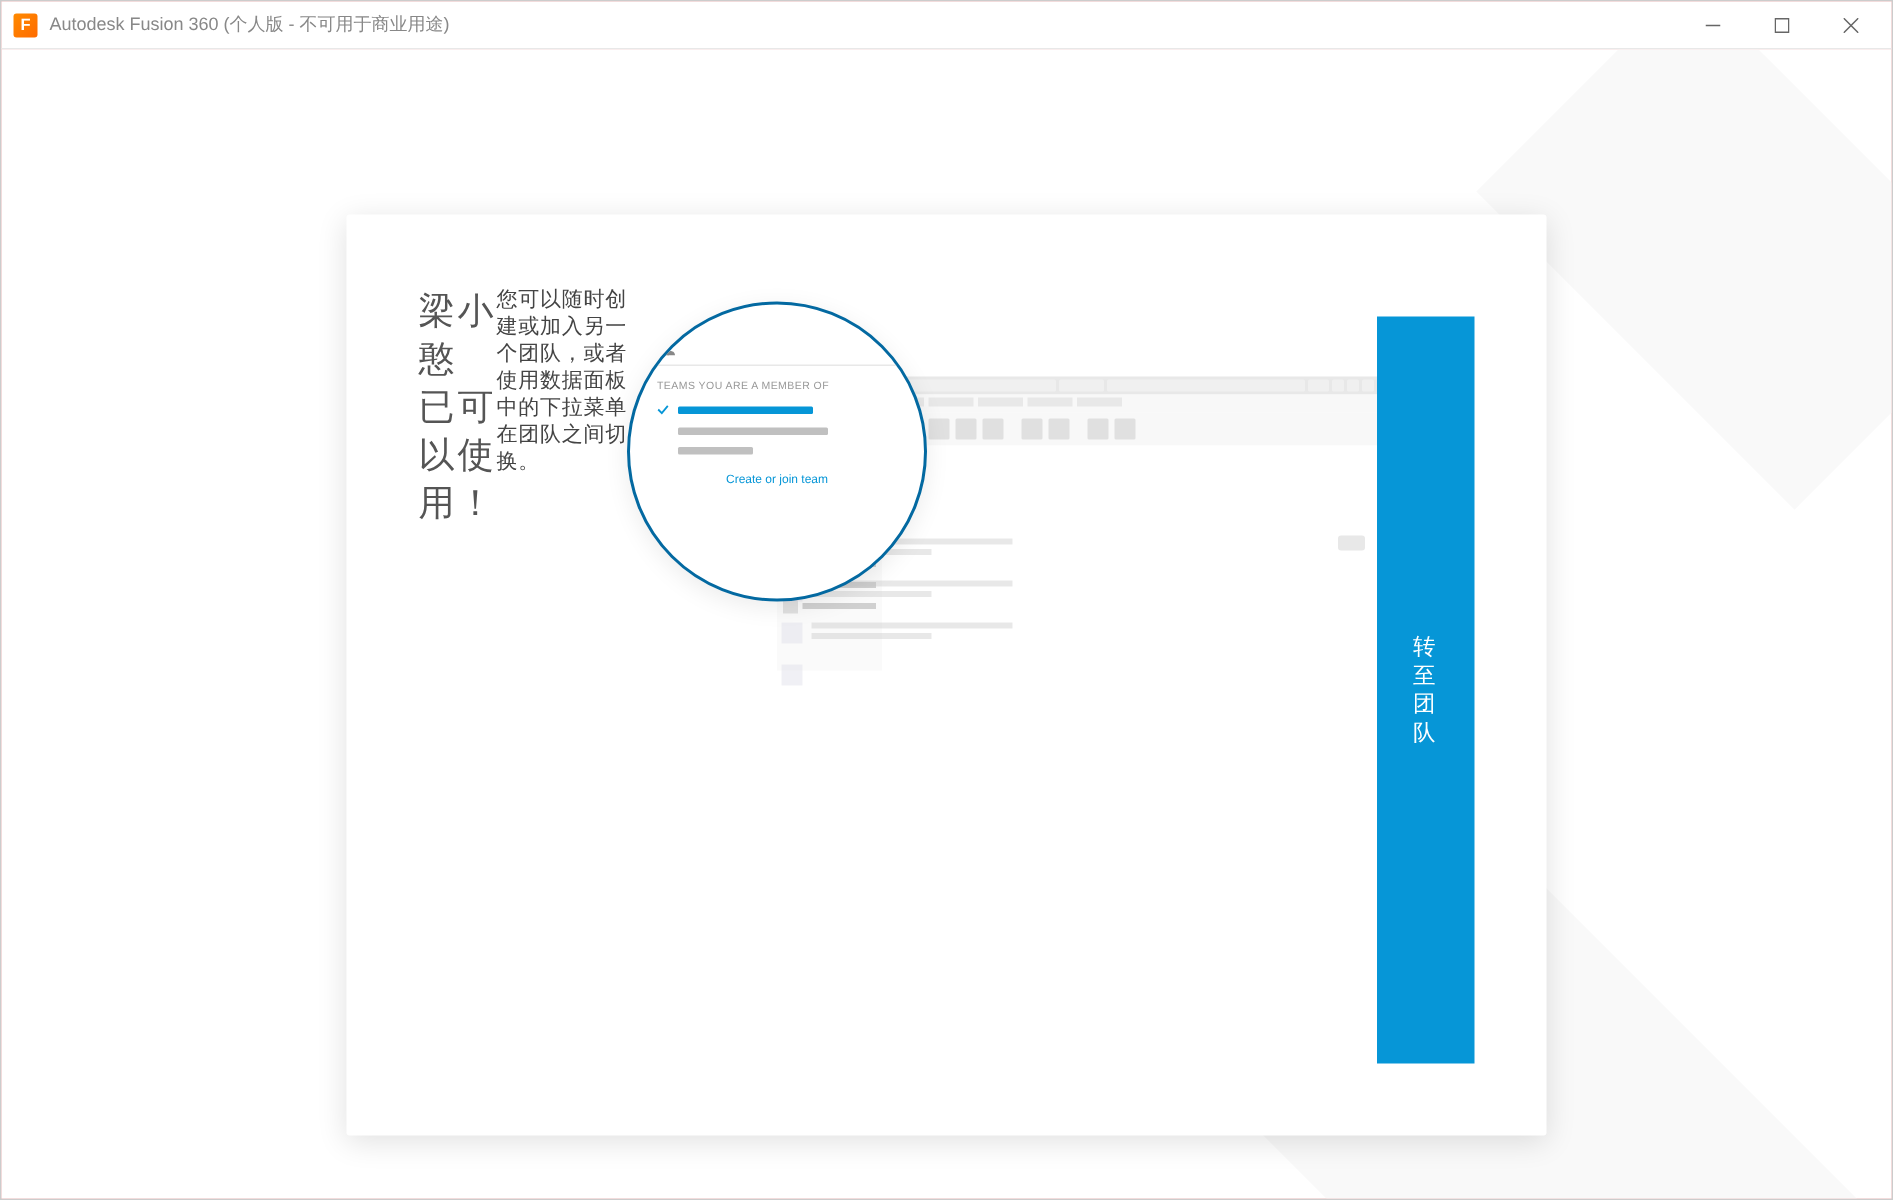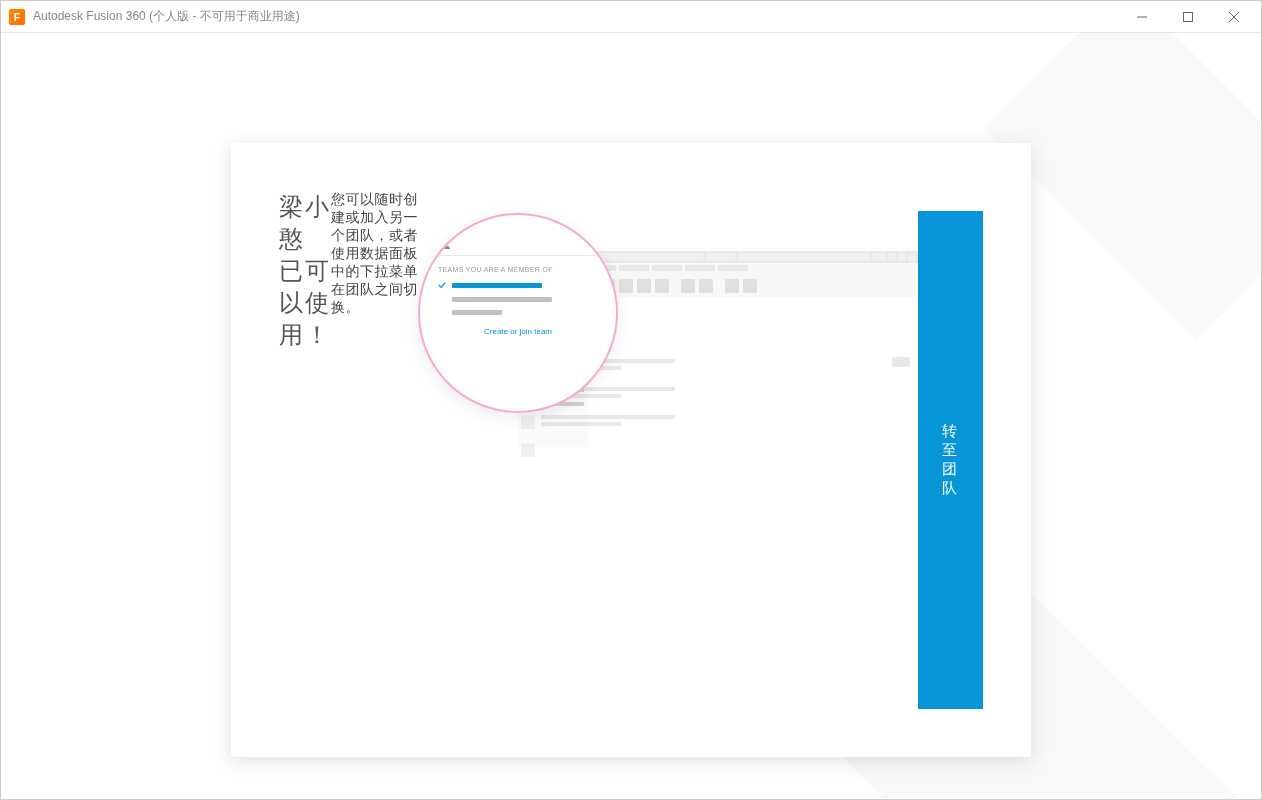--- a/index.html
+++ b/index.html
@@ -262,27 +262,27 @@
       right: 8px;
       width: 18px;
       height: 10px;
       background: #e8e8e8;
       border-radius: 2px;
     }
     
     
     .magnifier {
       position: absolute;
-      top: 12px;
+      top: 0;
       left: 0;
       width: 200px;
       height: 200px;
       border-radius: 50%;
       background: #ffffff;
-      border: 2px solid #f9a8d4;
+      border: 2px solid #0369a1;
       box-shadow: 0 4px 16px rgba(0,0,0,0.08);
       overflow: hidden;
     }
     
     .magnifier-content {
       padding: 24px 18px 0 18px;
     }
     
     .mag-header {
       display: flex;

